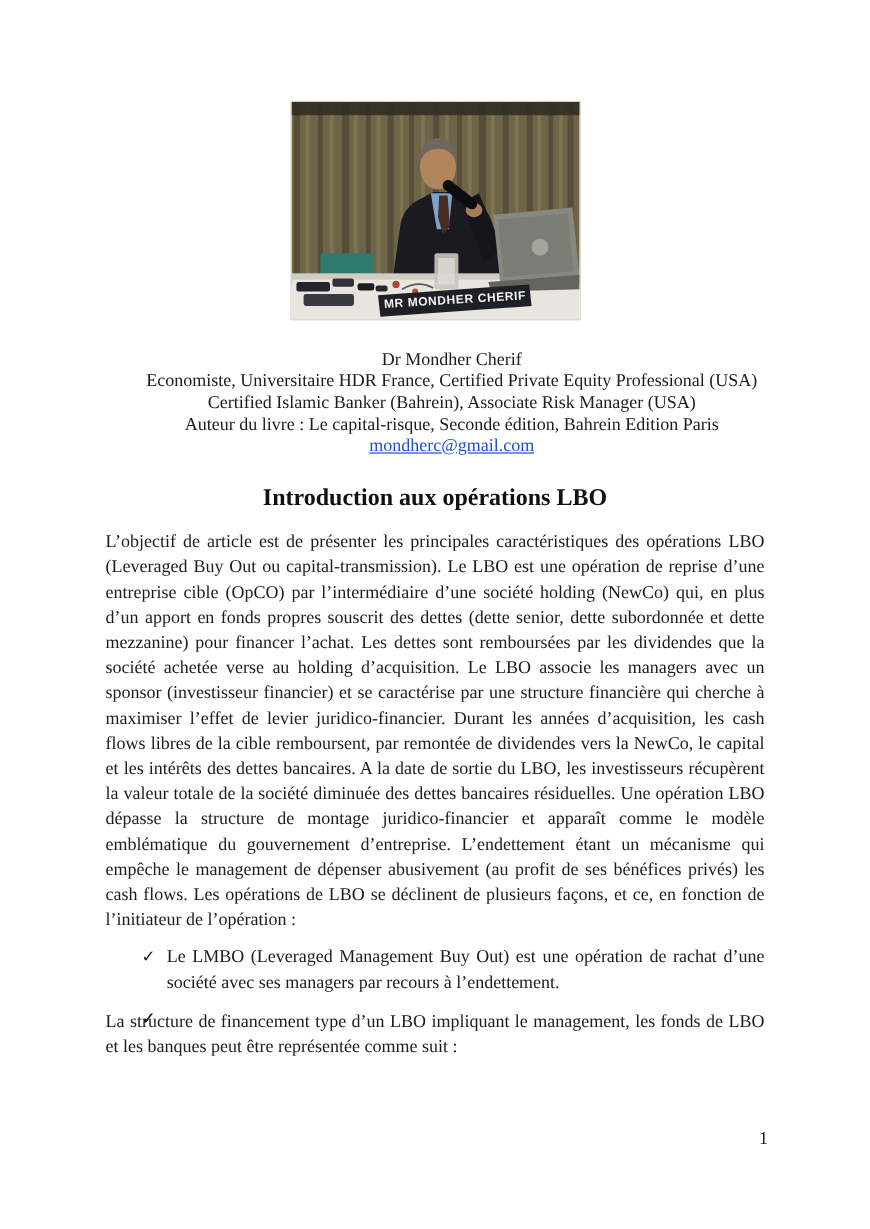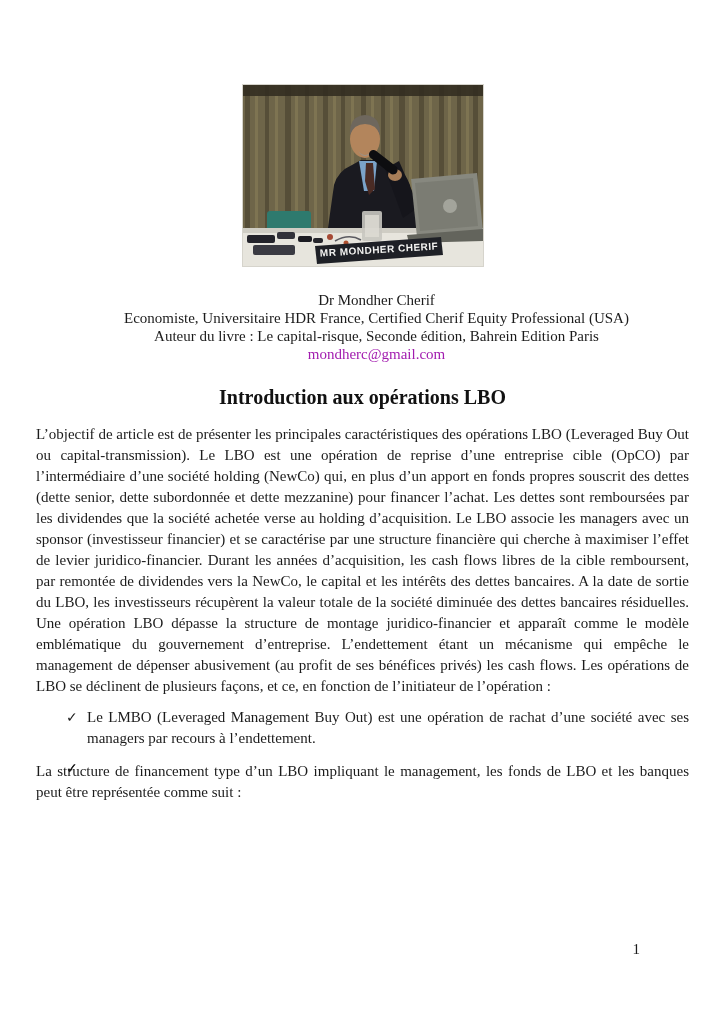--- a/index.html
+++ b/index.html
@@ -8,21 +8,21 @@
     background: #ffffff;
     font-family: "Liberation Serif", serif;
     color: #1b1b1b;
   }
   .page {
     position: relative;
     width: 725px; height: 1024px;
     background: #ffffff;
     overflow: hidden;
   }
-  .content { padding: 0 36px; }
+  .content { padding: 0 88px; }
 
   
   figure.photo {
     display: block;
     width: 240px; height: 181px;
     margin: 84px auto 0 auto;
     padding: 0;
     border: 1px solid #d6d4cc;
     box-sizing: content-box;
   }
@@ -32,21 +32,22 @@
   .author-block {
     margin-top: 24px;
     text-align: center;
     font-size: 15px;
     line-height: 18px;
     padding-left: 28px;
   }
   .author-block .line { display: block; }
   .book-title { font-weight: normal; }
   a.email-link {
-    color: #a21caf;
+    color: #1d4ed8;
+    text-decoration: underline;
     cursor: pointer;
   }
 
   
   h1.doc-title {
     margin: 23px 0 0 0;
     text-align: center;
     font-size: 20px;
     font-weight: bold;
     color: #111111;
@@ -185,21 +186,22 @@
 
       <g>
         <polygon points="72,161 198,152 200,170 74,179" fill="#1e2026"></polygon>
         <text x="136" y="168" transform="rotate(-3.5 136 164)" text-anchor="middle" fill="#f2f2f0" font-family="Liberation Sans, sans-serif" font-size="10" font-weight="bold" letter-spacing="0.5">MR MONDHER CHERIF</text>
       </g>
     </svg>
   </figure>
 
   <div class="author-block">
     <span class="line">Dr Mondher Cherif</span>
-    <span class="line">Economiste, Universitaire HDR France, Certified Cherif Equity Professional (USA)</span>
+    <span class="line">Economiste, Universitaire HDR France, Certified Private Equity Professional (USA)</span>
+    <span class="line">Certified Islamic Banker (Bahrein), Associate Risk Manager (USA)</span>
     <span class="line"><span>Auteur du livre :  </span><span class="book-title">Le capital-risque</span><span>, Seconde édition, Bahrein Edition Paris</span></span>
     <span class="line"><a class="email-link">mondherc@gmail.com</a></span>
   </div>
 
   <div class="content">
 
     <h1 class="doc-title">Introduction aux opérations LBO</h1>
 
     <p class="body-para">L’objectif de article est de présenter les principales caractéristiques des opérations LBO (Leveraged Buy Out ou capital-transmission). Le LBO est une opération de reprise d’une entreprise cible (OpCO) par l’intermédiaire d’une société holding (NewCo) qui, en plus d’un apport en fonds propres souscrit des dettes (dette senior, dette subordonnée et dette mezzanine) pour financer l’achat. Les dettes sont remboursées par les dividendes que la société achetée verse au holding d’acquisition. Le LBO associe les managers avec un sponsor (investisseur financier)  et se caractérise par une structure financière qui cherche à maximiser l’effet de levier juridico-financier. Durant les années d’acquisition, les cash flows libres de la cible remboursent, par remontée de dividendes vers la NewCo, le capital et les intérêts des dettes bancaires. A la date de sortie du LBO, les investisseurs récupèrent la valeur totale de la société diminuée des dettes bancaires résiduelles. Une opération LBO dépasse la structure de montage juridico-financier et apparaît comme le modèle emblématique du gouvernement d’entreprise. L’endettement étant un mécanisme qui empêche le management de dépenser abusivement (au profit de ses bénéfices privés) les cash flows.  Les opérations de LBO se déclinent de plusieurs façons, et ce, en fonction de l’initiateur de l’opération :</p>
 

